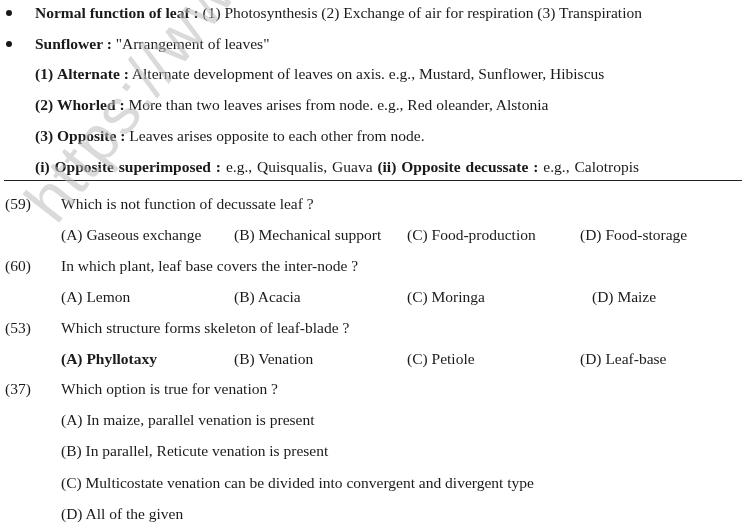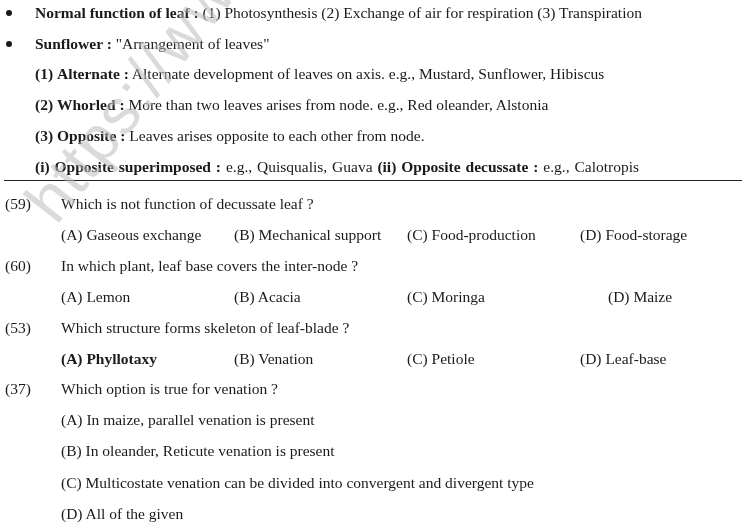--- a/index.html
+++ b/index.html
@@ -65,29 +65,29 @@
 <div class="opt" style="left:61px; top:225px;">(A) Gaseous exchange</div>
 <div class="opt" style="left:234px; top:225px;">(B) Mechanical support</div>
 <div class="opt" style="left:407px; top:225px;">(C) Food-production</div>
 <div class="opt" style="left:580px; top:225px;">(D) Food-storage</div>
 
 <div class="qnum" style="top:256px;">(60)</div>
 <div class="line" style="left:61px; top:256px;">In which plant, leaf base covers the inter-node ?</div>
 <div class="opt" style="left:61px; top:287px;">(A) Lemon</div>
 <div class="opt" style="left:234px; top:287px;">(B) Acacia</div>
 <div class="opt" style="left:407px; top:287px;">(C) Moringa</div>
-<div class="opt" style="left:608px; top:287px;text-align:center;">(D) Maize</div>
+<div class="opt" style="left:592px; top:287px;text-align:center;">(D) Maize</div>
 
 <div class="qnum" style="top:318px;">(53)</div>
 <div class="line" style="left:61px; top:318px;">Which structure forms skeleton of leaf-blade ?</div>
 <div class="opt" style="left:61px; top:349px;font-weight:bold;">(A) Phyllotaxy</div>
 <div class="opt" style="left:234px; top:349px;">(B) Venation</div>
 <div class="opt" style="left:407px; top:349px;">(C) Petiole</div>
 <div class="opt" style="left:580px; top:349px;">(D) Leaf-base</div>
 
 <div class="qnum" style="top:379px;">(37)</div>
 <div class="line" style="left:61px; top:379px;">Which option is true for venation ?</div>
 <div class="opt" style="left:61px; top:410px;">(A) In maize, parallel venation is present</div>
-<div class="opt" style="left:61px; top:441px;">(B) In oleander, Reticute venation is present</div>
+<div class="opt" style="left:61px; top:441px;">(B) In parallel, Reticute venation is present</div>
 <div class="opt" style="left:61px; top:473px;">(C) Multicostate venation can be divided into convergent and divergent type</div>
 <div class="opt" style="left:61px; top:504px;">(D) All of the given</div>
 
 <div class="watermark">https://www.stu</div>
 
 </body></html>

